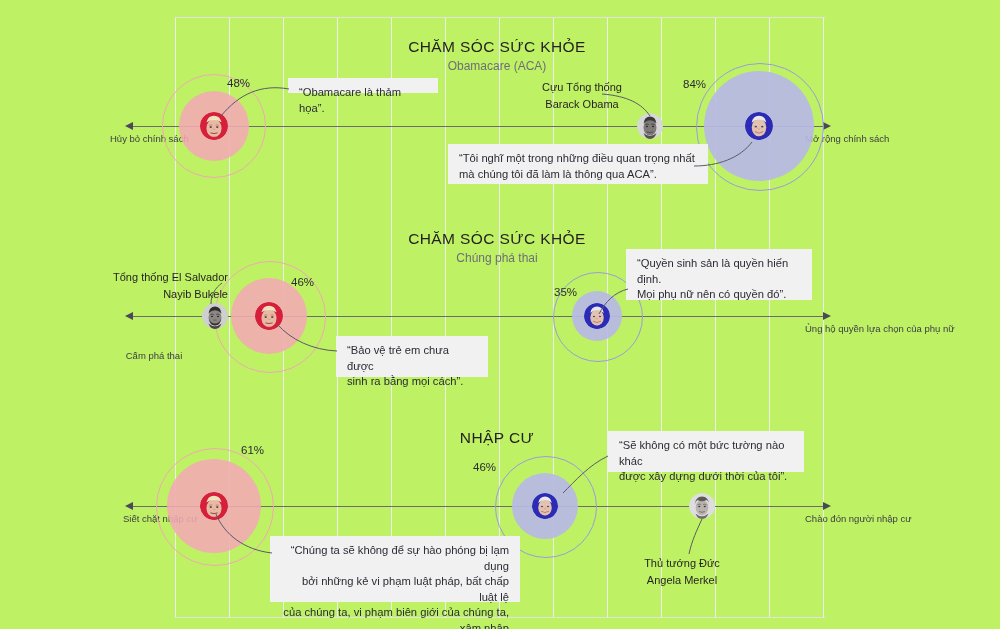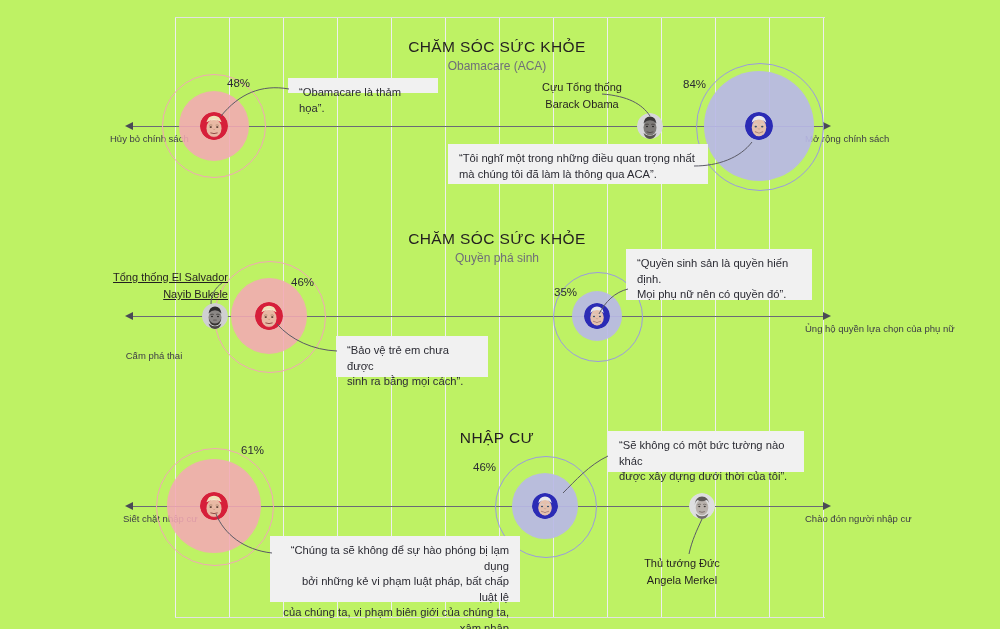--- a/index.html
+++ b/index.html
@@ -263,21 +263,21 @@
     <div class="quote" style="left:448px; top:144px; width:260px; height:40px;">“Tôi nghĩ một trong những điều quan trọng nhất
 mà chúng tôi đã làm là thông qua ACA”.</div>
     <svg class="leader" style="left:692px; top:140px;" width="64" height="28">
       <path d="M2 26 C 26 26, 48 18, 60 2"></path>
     </svg>
   </div>
 
   <div class="section">
 
     <div class="sec-title" style="left:297px; top:230px;">CHĂM SÓC SỨC KHỎE</div>
-    <div class="sec-sub" style="left:297px; top:251px;">Quyền phá sinh</div>
+    <div class="sec-sub" style="left:297px; top:251px;">Chúng phá thai</div>
 
     <div class="axis" style="left:133px; top:316px; width:690px;"></div>
     <div class="arrow left" style="left:125px; top:311.5px;"></div>
     <div class="arrow right" style="left:823px; top:311.5px;"></div>
     <div class="axis-label l" style="left:122px; top:323px; width:64px;margin-top:27px;">Cấm
 phá thai</div>
     <div class="axis-label r" style="left:805px; top:323px; width:92px;">Ủng hộ quyền
 lựa chọn của
 phụ nữ</div>
 
@@ -288,21 +288,21 @@
       <svg width="28" height="28" viewBox="0 0 52 52">
           <use href="#g-trump"></use>
         </svg>
     </div>
 
     <div class="face" style="left:202px; top:303px; width:26px; height:26px;">
       <svg width="26" height="26" viewBox="0 0 52 52">
           <use href="#g-bukele"></use>
         </svg>
     </div>
-    <div class="person-label right-align" style="left:93px; top:269px; width:135px;text-decoration:underline;">Tổng thống El Salvador
+    <div class="person-label right-align" style="left:93px; top:269px; width:135px;">Tổng thống El Salvador
 Nayib Bukele</div>
     <svg class="leader" style="left:206px; top:282px;" width="22" height="24">
       <path d="M16 1 C 9 6, 5 13, 5 22"></path>
     </svg>
 
     <div class="bubble outer-blue" style="left:553px; top:272px; width:88px; height:88px;"></div>
     <div class="bubble inner-blue" style="left:572px; top:291px; width:50px; height:50px;"></div>
     <div class="pct" style="left:554px; top:286px;">35%</div>
     <div class="face" style="left:584px; top:303px; width:26px; height:26px;">
       <svg width="26" height="26" viewBox="0 0 52 52">

